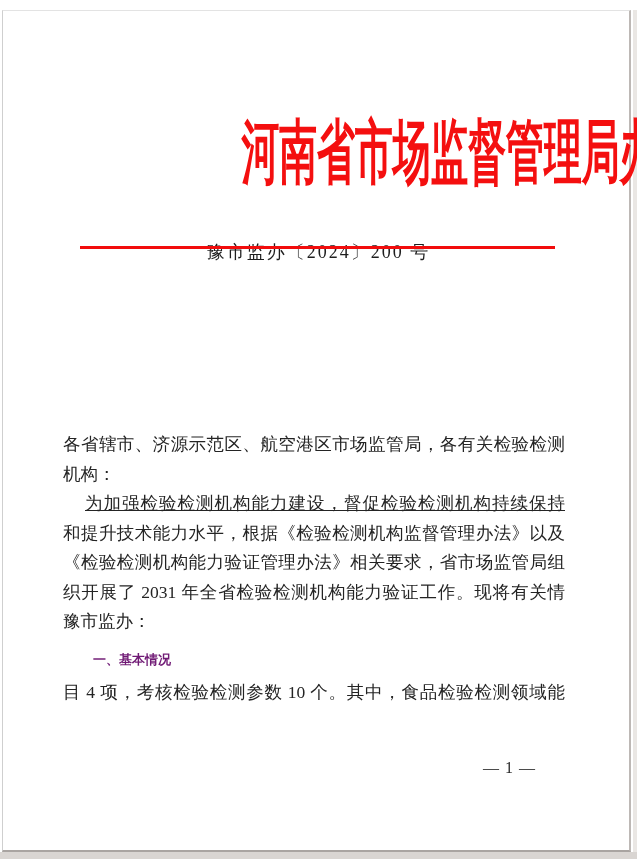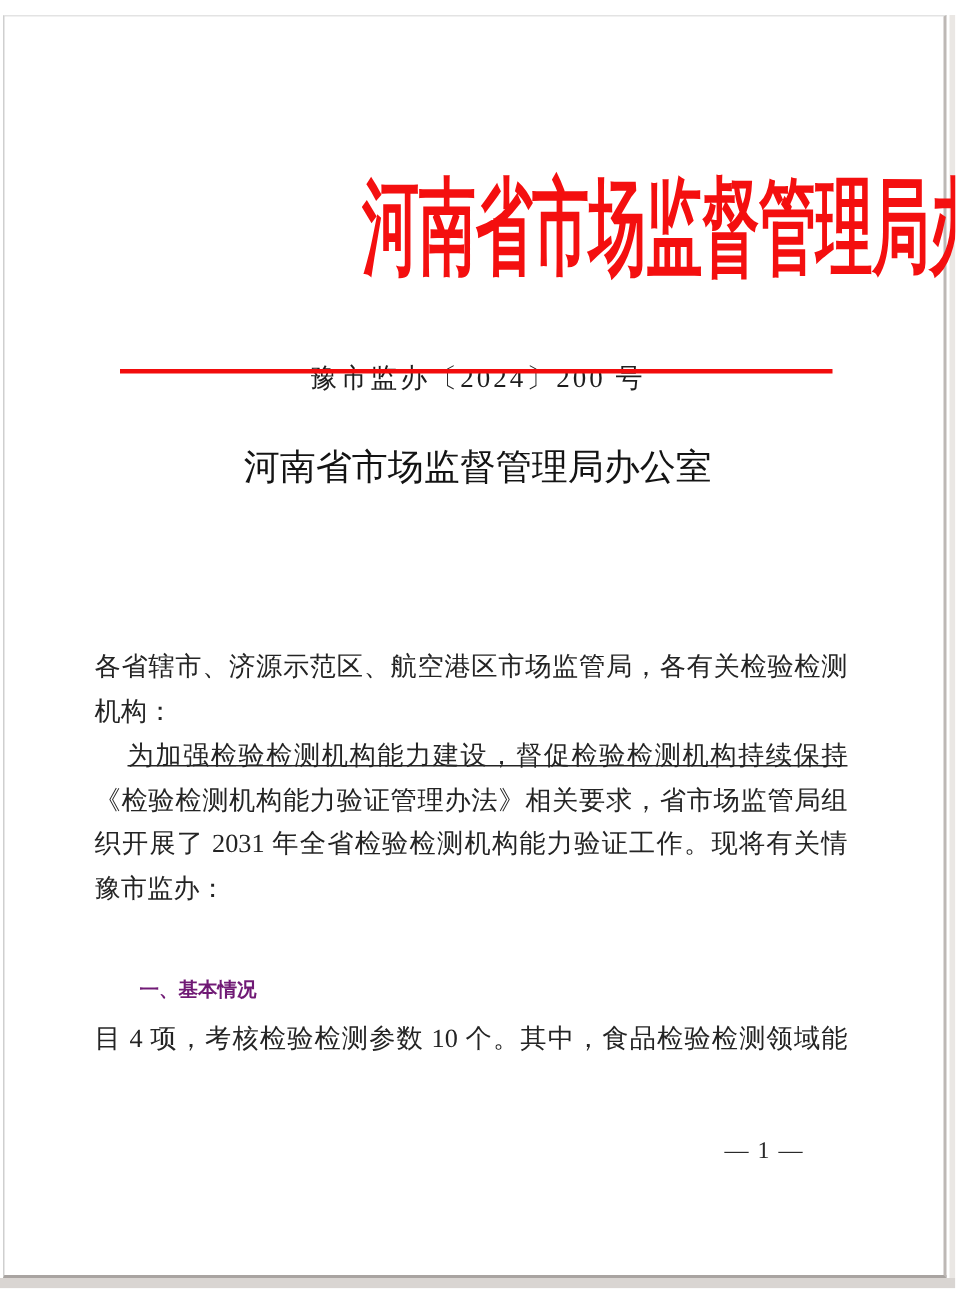--- a/index.html
+++ b/index.html
@@ -129,30 +129,30 @@
 
   <div class="letterhead">
     <span class="squeeze">河南省市场监督管理局办公室文件</span>
   </div>
 
   <div class="docnum">豫市监办〔2024〕200 号</div>
 
   <div class="redline"></div>
 
   <div class="doctitle">
-    <div>河南省市场监督管理局办公室</div>
   </div>
 
   <div class="bodyblock salutation">
     <div class="line">各省辖市、济源示范区、航空港区市场监管局，各有关检验检测</div>
     <div class="line flush">机构：</div>
   </div>
 
   <div class="bodyblock para1">
     <div class="line indent">为加强检验检测机构能力建设，督促检验检测机构持续保持</div>
+    <div class="line">和提升技术能力水平，根据《检验检测机构监督管理办法》以及</div>
     <div class="line">《检验检测机构能力验证管理办法》相关要求，省市场监管局组</div>
     <div class="line">织开展了 2031 年全省检验检测机构能力验证工作。现将有关情</div>
     <div class="line flush">豫市监办：</div>
   </div>
 
   <div class="section-heading">一、基本情况</div>
 
   <div class="bodyblock para2">
     <div class="line">目 4 项，考核检验检测参数 10 个。其中，食品检验检测领域能</div>
   </div>

